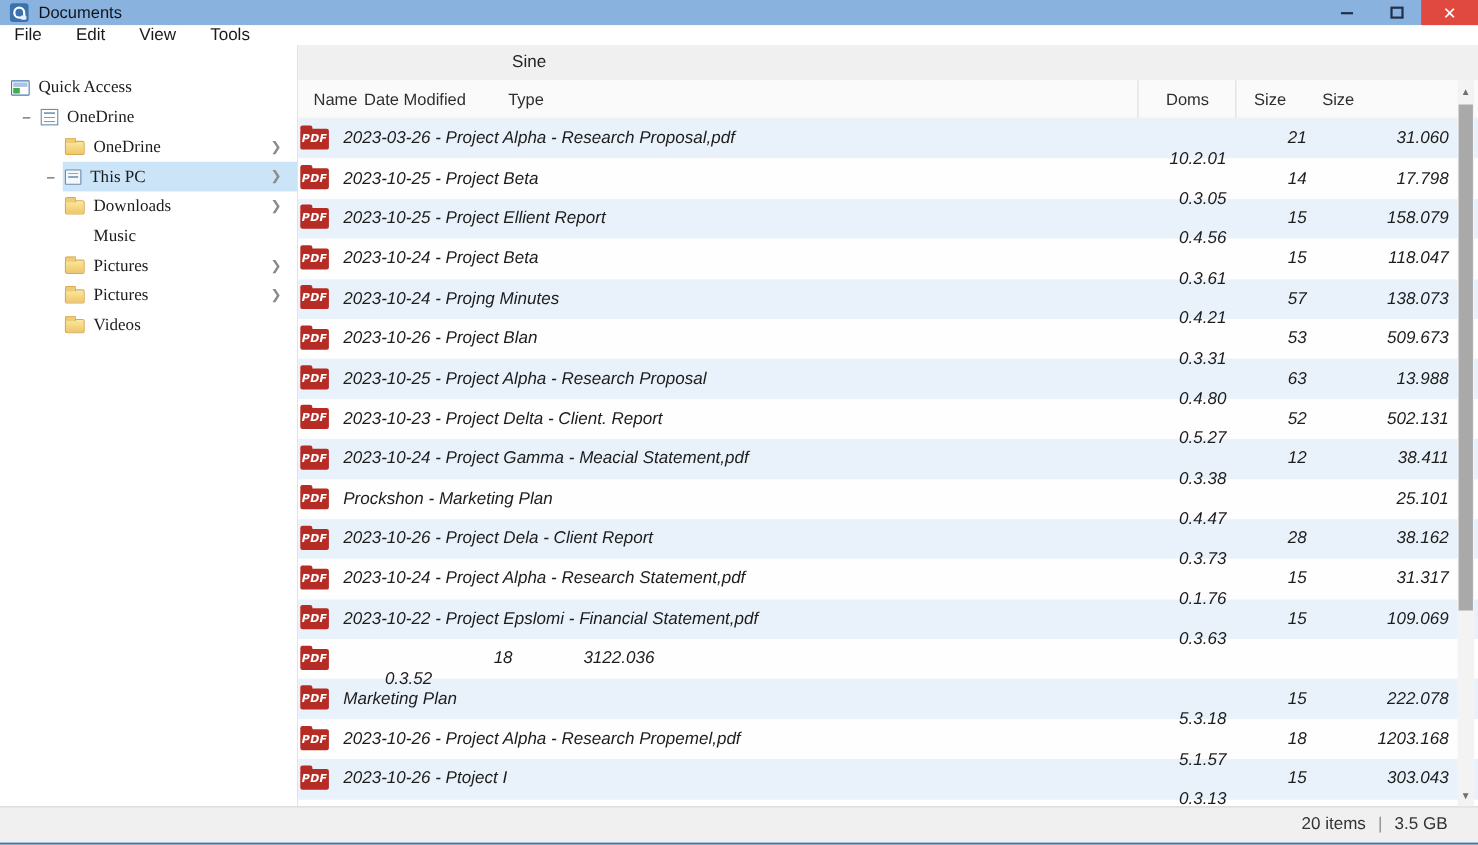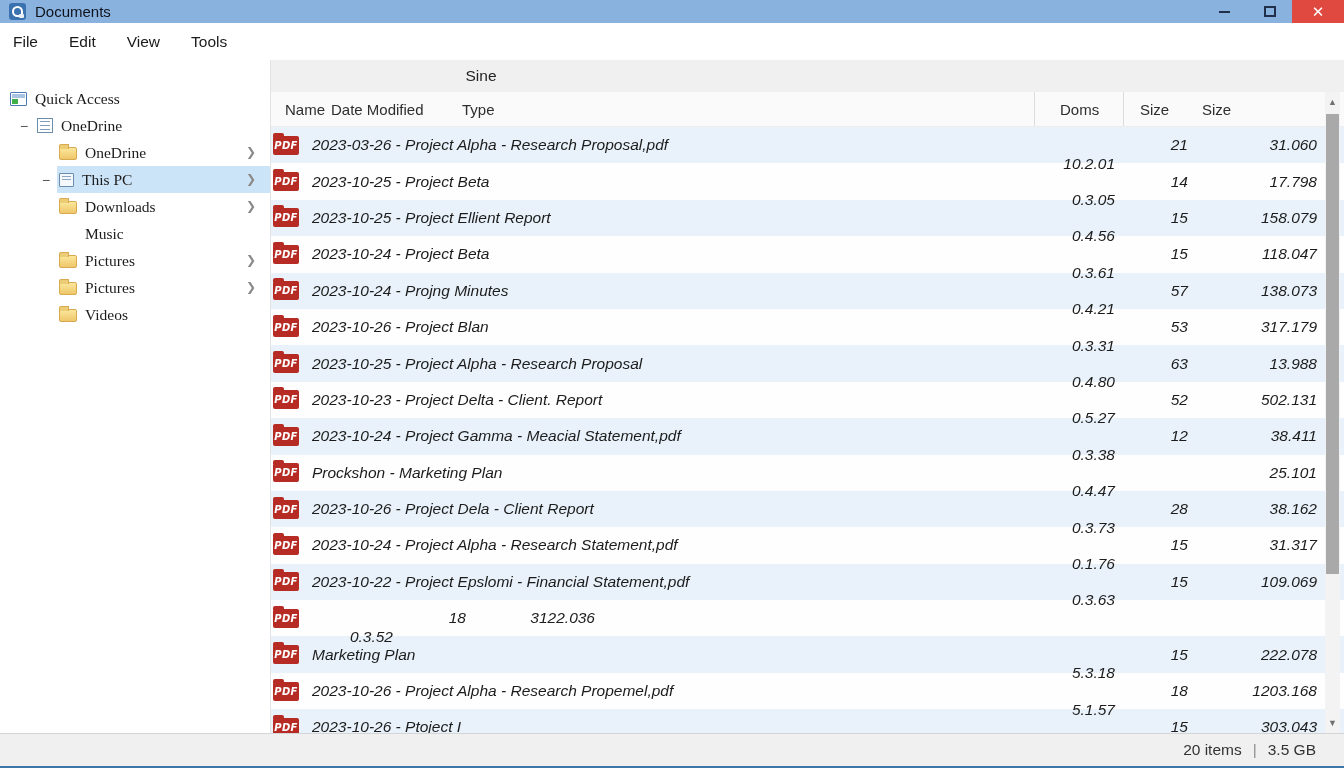--- a/index.html
+++ b/index.html
@@ -30,21 +30,21 @@
   }
   .title-text { margin-left: 9px; font-size: 15px; color: #10131c; }
   .win-controls { margin-left: auto; display: flex; height: 100%; align-items: stretch; }
   .ctrl { width: 45px; display: flex; align-items: center; justify-content: center; cursor: default; }
   .ctrl-min .glyph-line { width: 11px; height: 2px; background: #20304a; display: block; }
   .ctrl-max .glyph-box { width: 12px; height: 11px; border: 2px solid #20304a; display: block; }
   .ctrl-close { width: 52px; background: var(--c-close_button, #e0493f); color: #fff; font-size: 15px; }
 
   
   .menubar {
-    height: 37px; background: #fff; display: flex; align-items: center;
+    height: 18px; background: #fff; display: flex; align-items: center;
     padding-left: 13px; gap: 31px; font-size: 15.5px; flex: 0 0 auto;
   }
   .menu-item { color: #1a1a1a; cursor: default; }
 
   
   .content { flex: 1 1 auto; display: flex; min-height: 0; }
 
   
   .sidebar { width: 270px; flex: 0 0 auto; background: #fff; padding-top: 25px; }
   .srow { height: 27px; display: flex; align-items: center; font-size: 15.5px; }
@@ -325,21 +325,21 @@
             <span class="fc-doms">0.4.21</span>
             <span class="fc-size1">57</span>
             <span class="fc-size2">138.073</span>
             <span class="fc-pad"></span>
           </div>
             <div class="frow plain">
             <span class="pdf-ic">PDF</span>
             <span class="fc-name">2023-10-26 - Project Blan</span>
             <span class="fc-doms">0.3.31</span>
             <span class="fc-size1">53</span>
-            <span class="fc-size2">317.179</span>
+            <span class="fc-size2">509.673</span>
             <span class="fc-pad"></span>
           </div>
             <div class="frow alt">
             <span class="pdf-ic">PDF</span>
             <span class="fc-name">2023-10-25 - Project Alpha - Research Proposal</span>
             <span class="fc-doms">0.4.80</span>
             <span class="fc-size1">63</span>
             <span class="fc-size2">13.988</span>
             <span class="fc-pad"></span>
           </div>

